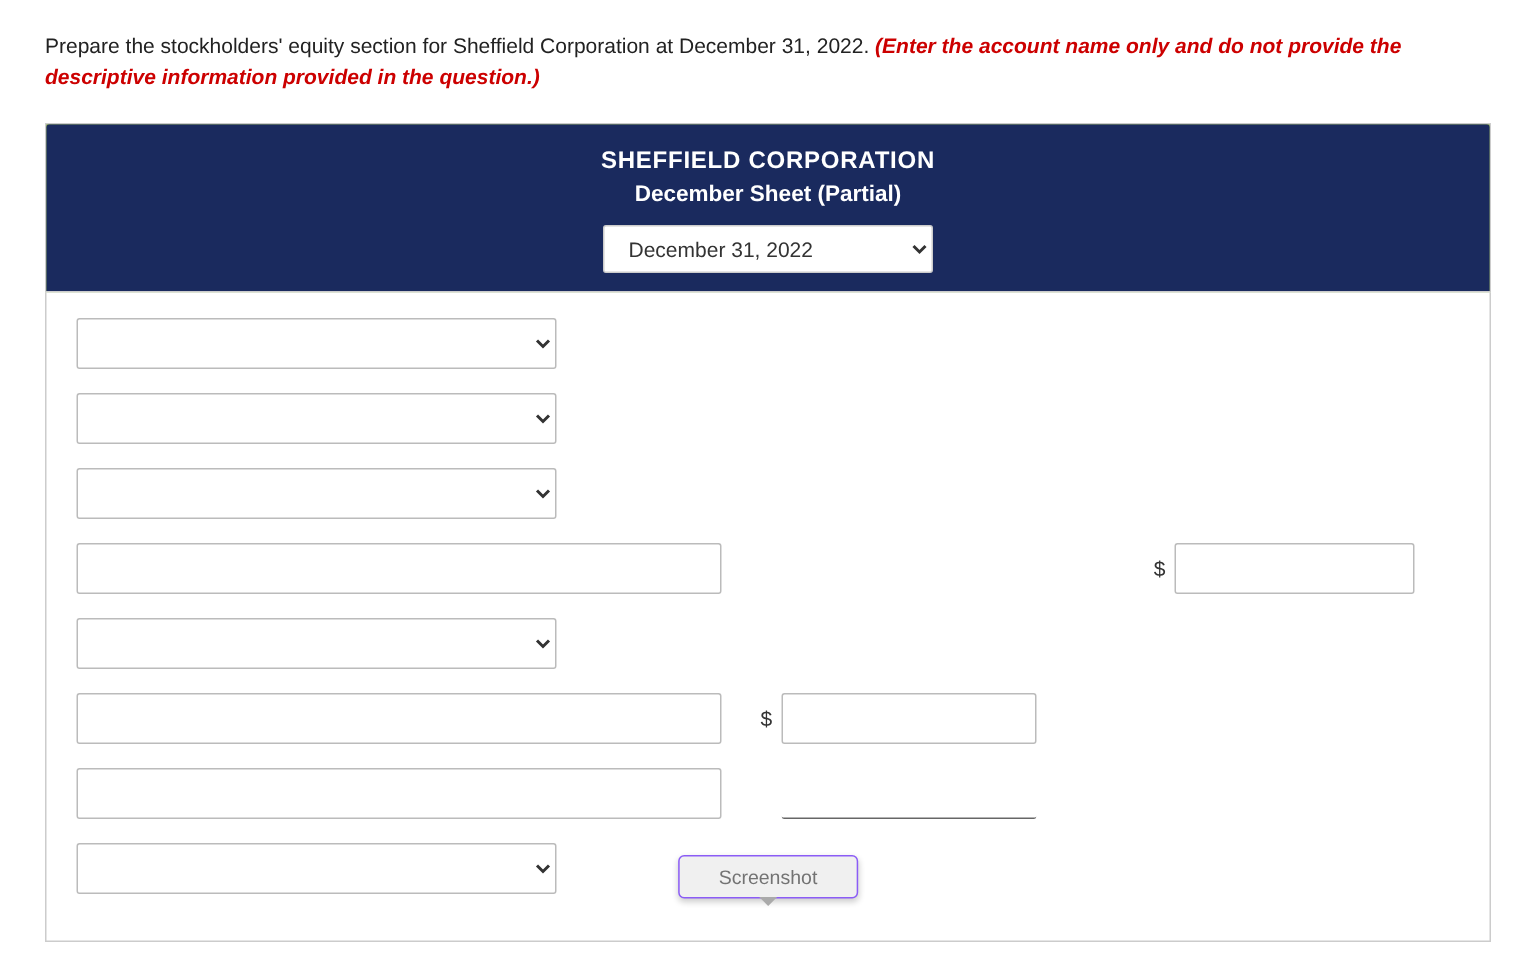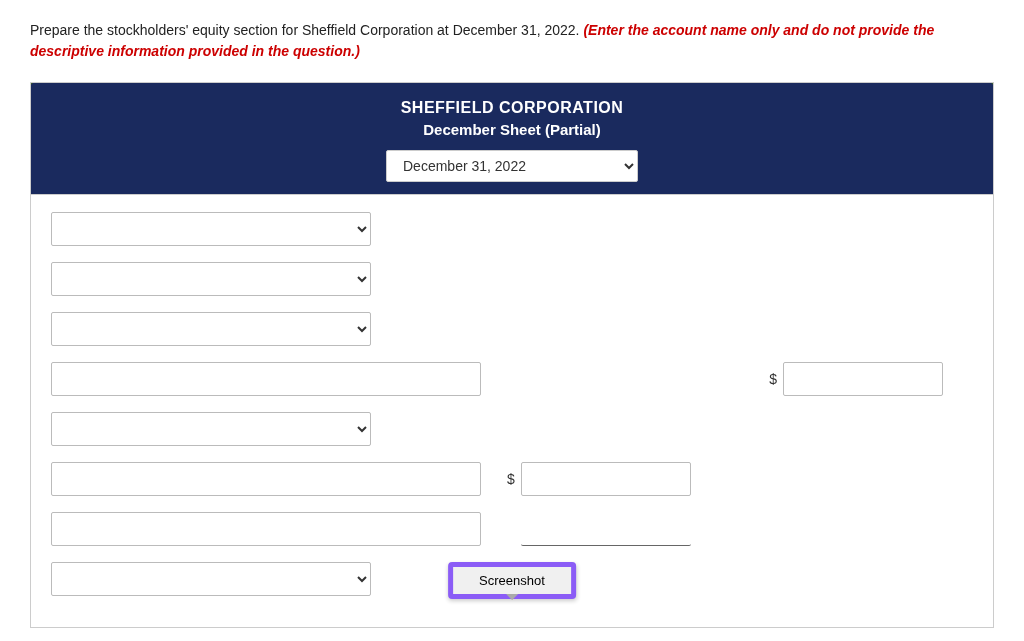--- a/index.html
+++ b/index.html
@@ -66,21 +66,21 @@
     }
 
     .date-select {
       background: #fff;
       color: #333;
       border: 1px solid #ccc;
       padding: 6px 30px 6px 12px;
       font-size: 14px;
       border-radius: 2px;
       appearance: auto;
-      width: 252px;
+      width: 220px;
       cursor: pointer;
     }
 
     .balance-sheet-wrapper {
       border: 1px solid #ccc;
       background: #4d7c0f;
       margin-bottom: 0;
     }
 
     .form-area {
@@ -158,25 +158,25 @@
       align-items: center;
       margin-left: 20px;
     }
 
     .screenshot-tooltip {
       position: absolute;
       bottom: 12px;
       left: 50%;
       transform: translateX(-50%);
       background: #f0f0f0;
-      border: 5px solid #8b5cf6;
+      border: 1px solid #8b5cf6;
       border-radius: 4px;
       padding: 6px 26px;
       font-size: 13px;
-      color: #000000;
+      color: #737373;
       white-space: nowrap;
       box-shadow: 0 2px 4px rgba(0,0,0,0.2);
     }
 
     .screenshot-tooltip::after {
       content: '';
       position: absolute;
       top: 100%;
       left: 50%;
       transform: translateX(-50%);

